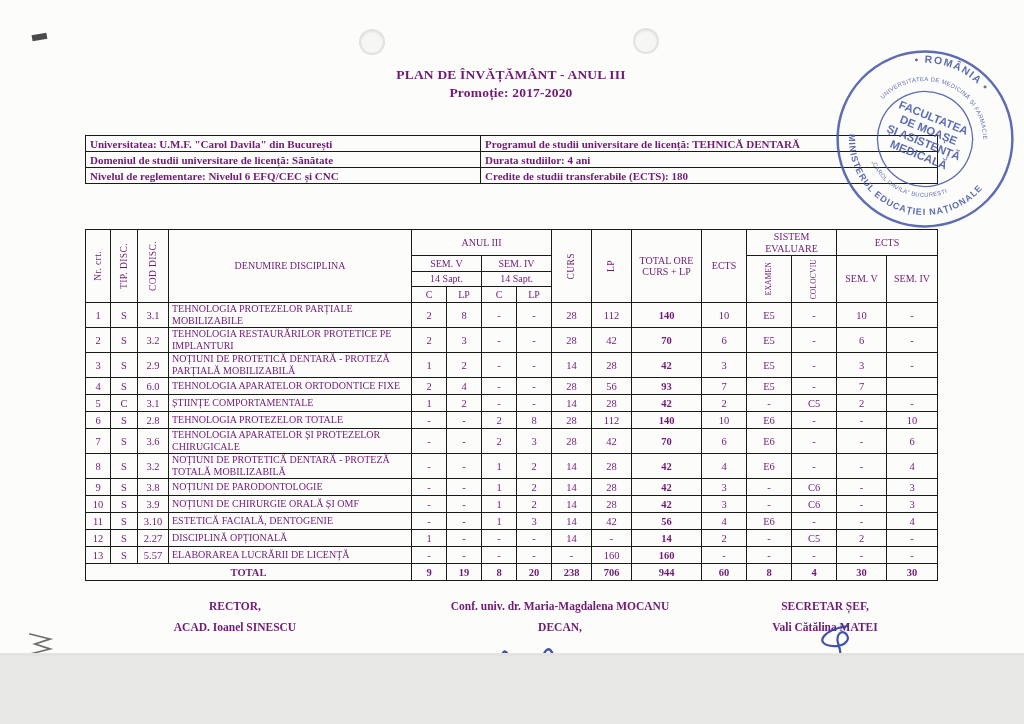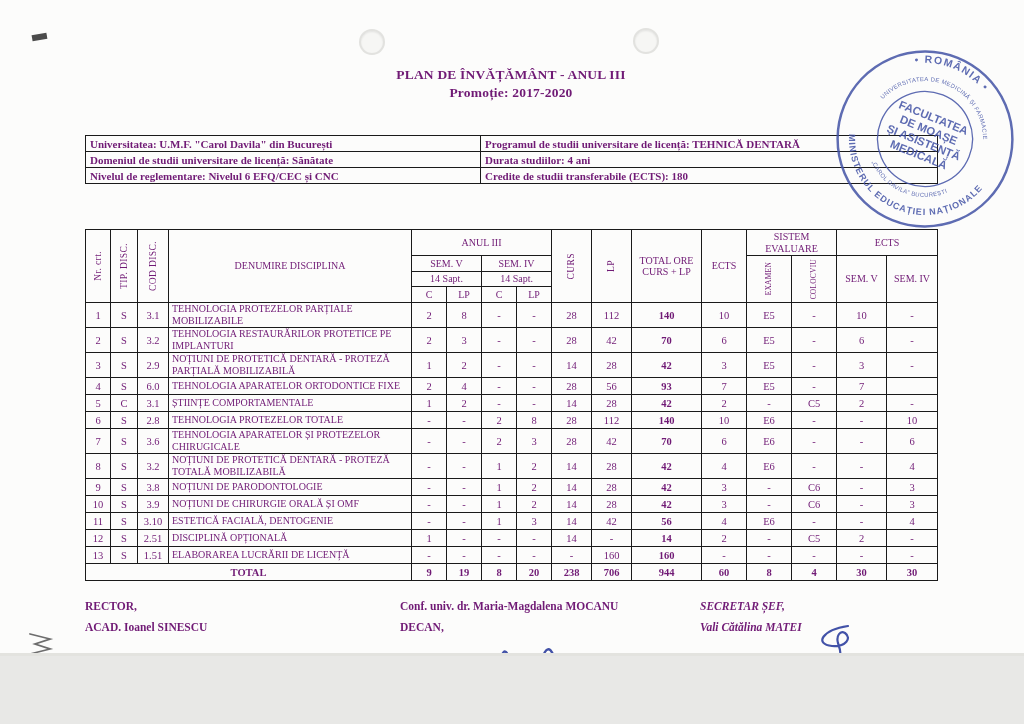--- a/index.html
+++ b/index.html
@@ -23,24 +23,24 @@
   .main-table { position:absolute; left:85px; top:229px; width:852px; border-collapse:collapse; table-layout:fixed; }
   .main-table th, .main-table td { border:1.2px solid #1a1a1a; font-weight:normal; }
   .main-table th { font-size:10px; text-align:center; vertical-align:middle; line-height:1.15; padding:1px 2px; }
   .main-table td { font-size:10.5px; text-align:center; vertical-align:middle; height:17px; padding:1px 2px; }
   .main-table td.name { text-align:left; font-size:10px; line-height:1.2; padding:0 3px; }
   .main-table td.bold, .main-table tr.total-row td { font-weight:bold; }
   .vt { writing-mode:vertical-rl; transform:rotate(180deg); margin:0 auto; font-size:9.5px; letter-spacing:.4px; }
   .vt.small { font-size:7.5px; letter-spacing:.2px; }
 
   
-  .sig-block { position:absolute; top:596px; font-weight:bold; font-size:11.5px; line-height:21px; }
+  .sig-block { position:absolute; top:596px; text-align:center; font-weight:bold; font-size:11.5px; line-height:21px; }
   .sig-rector { left:85px; width:300px; }
   .sig-decan { left:400px; width:320px; }
-  .sig-secretar { left:700px; width:250px;font-style:italic; }
+  .sig-secretar { left:700px; width:250px; }
   .hand { position:absolute; }
 
   .stamp-wrap { position:absolute; left:826px; top:44px; width:198px; height:190px;
     transform:rotate(22deg); opacity:.85; pointer-events:none; }
   .edge-bottom { position:absolute; left:0; bottom:0; width:100%; height:3px; background:#e3e3df; }
 </style>
 </head>
 <body>
 
 <div class="page">
@@ -336,39 +336,39 @@
           <td class="bold">56</td>
           <td>4</td>
           <td>E6</td>
           <td>-</td>
           <td>-</td>
           <td>4</td>
         </tr>
         <tr>
           <td>12</td>
           <td>S</td>
-          <td>2.51</td>
+          <td>2.27</td>
           <td class="name">DISCIPLINĂ OPȚIONALĂ</td>
           <td>1</td>
           <td>-</td>
           <td>-</td>
           <td>-</td>
           <td>14</td>
           <td>-</td>
           <td class="bold">14</td>
           <td>2</td>
           <td>-</td>
           <td>C5</td>
           <td>2</td>
           <td>-</td>
         </tr>
         <tr>
           <td>13</td>
           <td>S</td>
-          <td>1.51</td>
+          <td>5.57</td>
           <td class="name">ELABORAREA LUCRĂRII DE LICENȚĂ</td>
           <td>-</td>
           <td>-</td>
           <td>-</td>
           <td>-</td>
           <td>-</td>
           <td>160</td>
           <td class="bold">160</td>
           <td>-</td>
           <td>-</td>

